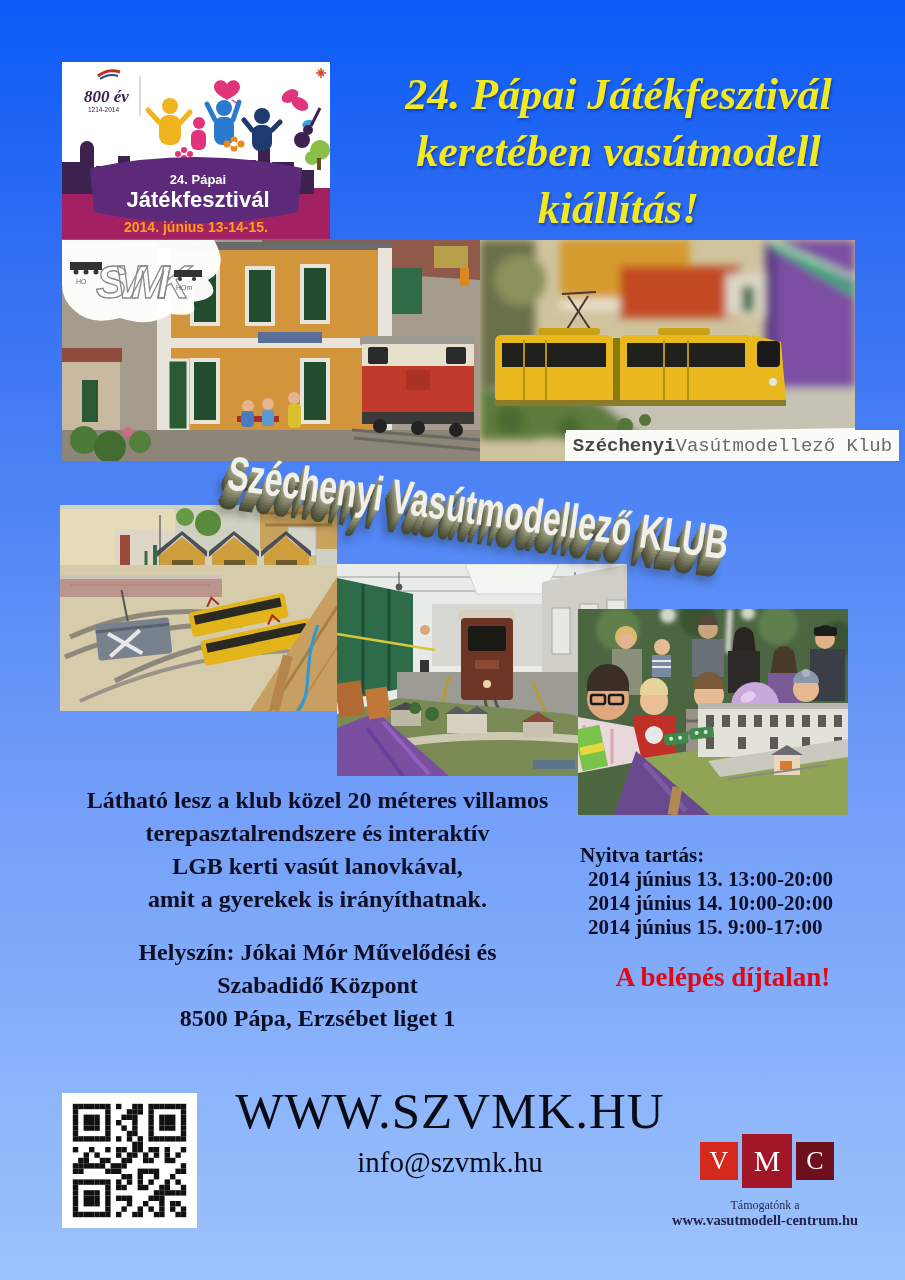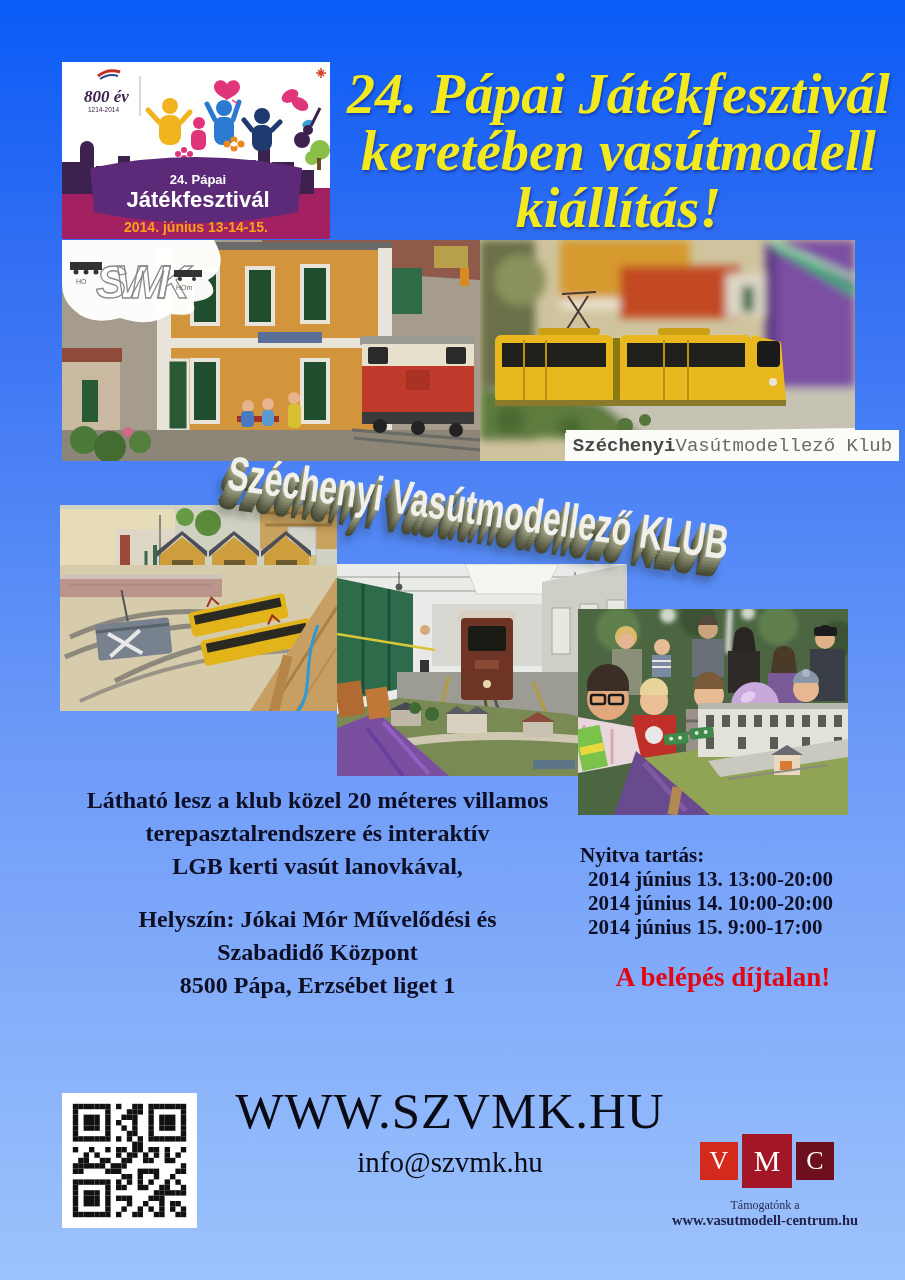--- a/index.html
+++ b/index.html
@@ -6,21 +6,21 @@
   .poster{
     position:relative;width:905px;height:1280px;overflow:hidden;
     background:linear-gradient(180deg,#0a5bf8 0%,#2e6cf2 18%,#6f9cf8 60%,#9dc3fc 100%);
     font-family:"Liberation Serif",serif;
     padding-left:36px;
   }
   .abs{position:absolute;}
 
   
   .headline{left:332px;top:66px;width:573px;text-align:center;
-    font-style:italic;font-weight:700;font-size:56px;line-height:57px;
+    font-style:italic;font-weight:700;font-size:44px;line-height:57px;
     color:#f2ea1c;text-shadow:1px 2px 3px rgba(8,8,90,.45);}
 
   
   .festival-logo{left:62px;top:62px;}
 
   
   .photo-left{left:62px;top:240px;}
   .photo-right{left:480px;top:240px;}
   .caption-bar{left:566px;top:430px;width:333px;height:31px;background:#fbfbf8;
     display:flex;align-items:center;justify-content:center;
@@ -524,20 +524,21 @@
       <polygon points="58,142 132,206 36,206" fill="#6a4a8e"></polygon>
       <line x1="66" y1="154" x2="108" y2="202" stroke="#7e5aa4" stroke-width="5"></line>
       <rect x="92" y="178" width="10" height="28" transform="rotate(10 97 192)" fill="#b08a50"></rect>
     </g>
   </svg>
 
   <div class="abs info-left">
     <div>Látható lesz a klub közel 20 méteres villamos</div>
     <div>terepasztalrendszere és interaktív</div>
     <div>LGB kerti vasút lanovkával,</div>
+    <div>amit a gyerekek is irányíthatnak.</div>
     <div class="venue">
       <div>Helyszín: Jókai Mór Művelődési és</div>
       <div>Szabadidő Központ</div>
       <div>8500 Pápa, Erzsébet liget 1</div>
     </div>
   </div>
 
   <div class="abs opening">
     <div>Nyitva tartás:</div>
     <div class="oline">2014 június 13. 13:00-20:00</div>

